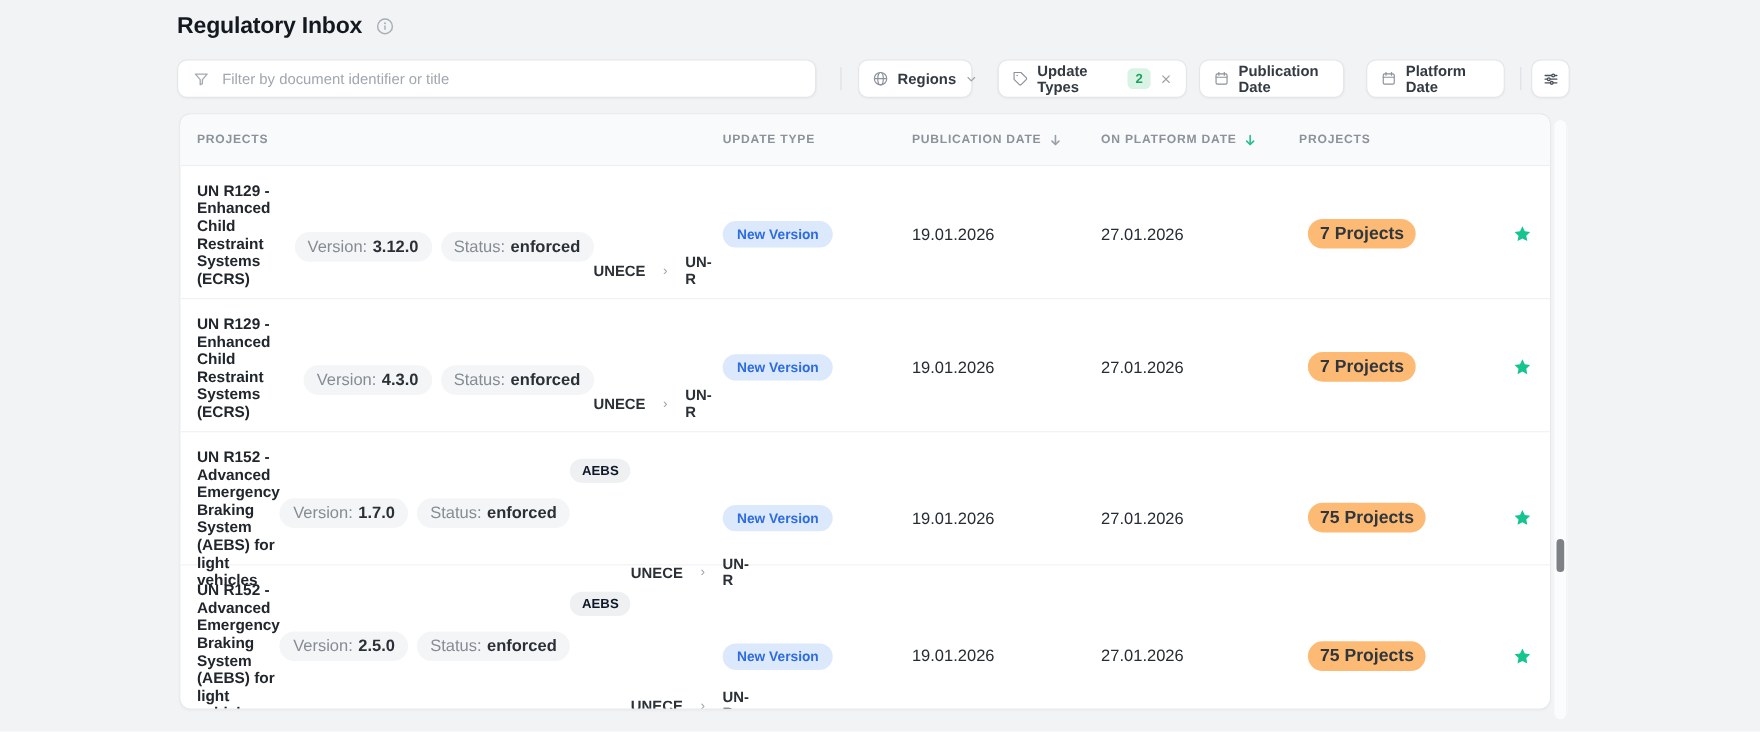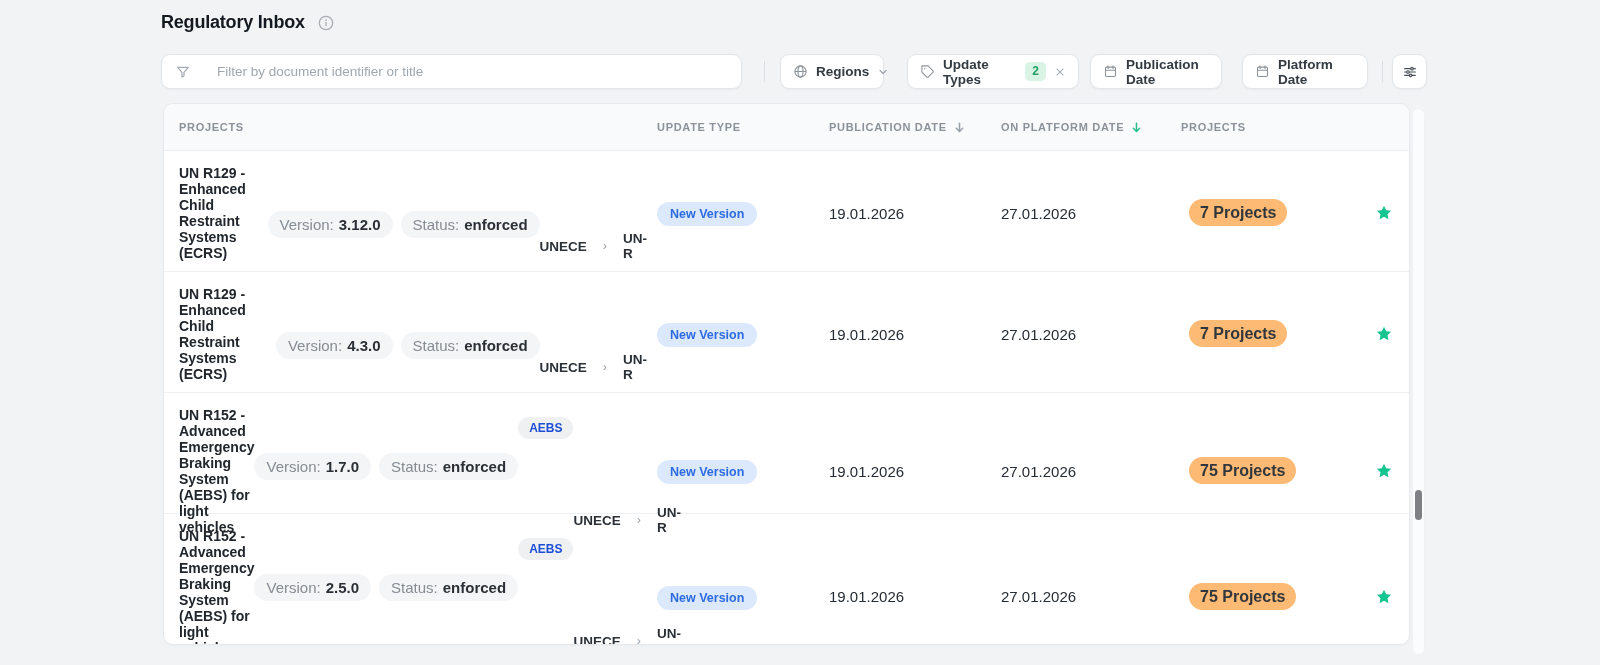--- a/index.html
+++ b/index.html
@@ -5,28 +5,28 @@
   * { box-sizing: border-box; }
   html,body { margin:0; padding:0; }
   body {
     width:1600px; height:665px; position:relative; overflow:hidden;
     background:#f1f3f5;
     font-family:"Liberation Sans", sans-serif;
     -webkit-font-smoothing:antialiased;
   }
   
   .page-header { position:absolute; left:161px; top:12px; display:flex; align-items:center; gap:13px; }
-  .page-title { font-size:18px; font-weight:700; color:#141920; letter-spacing:-0.2px; }
+  .page-title { font-size:21px; font-weight:700; color:#141920; letter-spacing:-0.2px; }
   .icon { display:inline-flex; align-items:center; justify-content:center; flex:0 0 auto; }
 
   
   .search-box {
     position:absolute; left:161px; top:54px; width:581px; height:35px;
     background:#fff; border:1px solid #e3e6e8; border-radius:9px;
-    display:flex; align-items:center; gap:24px; padding:0 13px;
+    display:flex; align-items:center; gap:9px; padding:0 13px;
     box-shadow:0 1px 2px rgba(16,24,40,.04);
   }
   .search-box input {
     flex:1; border:none; outline:none; background:transparent;
     font-family:inherit; font-size:13.5px; color:#333a41;
   }
   .search-box input::placeholder { color:#a0a7ae; }
   .vdivider { position:absolute; top:61px; width:1px; height:21px; background:#dcdfe2; }
   .fbtn {
     position:absolute; top:54px; height:35px; background:#fff;
@@ -59,21 +59,21 @@
     align-self:stretch; height:100%; padding:14px 10px 14px 15px;
     display:flex; flex-direction:row; align-items:flex-start;
   }
   .row:last-child .doc-cell { padding-bottom:23px; }
   .doc-title { font-size:14px; font-weight:700; color:#21262c; }
   .meta-row { display:flex; gap:8px; margin-top:9px; }
   .pill { border-radius:999px; white-space:nowrap; }
   .meta-pill { background:#f4f5f7; padding:5px 12px; font-size:15px; display:flex; gap:5px; align-items:center;margin-top:37px; }
   .meta-label { color:#858c93; }
   .meta-value { color:#2a3036; font-weight:700; }
-  .tag-pill { background:#eef0f2; padding:4px 11px; font-size:12px; font-weight:700; color:#1d4ed8; margin-top:10px; }
+  .tag-pill { background:#eef0f2; padding:4px 11px; font-size:12px; font-weight:700; color:#0f172a; margin-top:10px; }
   .breadcrumb { margin-top:auto; display:flex; align-items:center; gap:16px; font-size:13.5px; font-weight:700; color:#2a3036; }
   .bc-sep { color:#9aa1a8; font-weight:400; font-size:12.5px; }
   .badge-new {
     background:#dce8fc; color:#2c6be0; font-size:12.5px; font-weight:600;
     padding:5px 13px; border-radius:999px; white-space:nowrap;
   }
   .date-cell { font-size:15px; color:#262c33; }
   .projects-pill {
     background:#fdba74; color:#30363c; font-size:16px; font-weight:700;
     padding:5px 11px; margin-left:8px;

